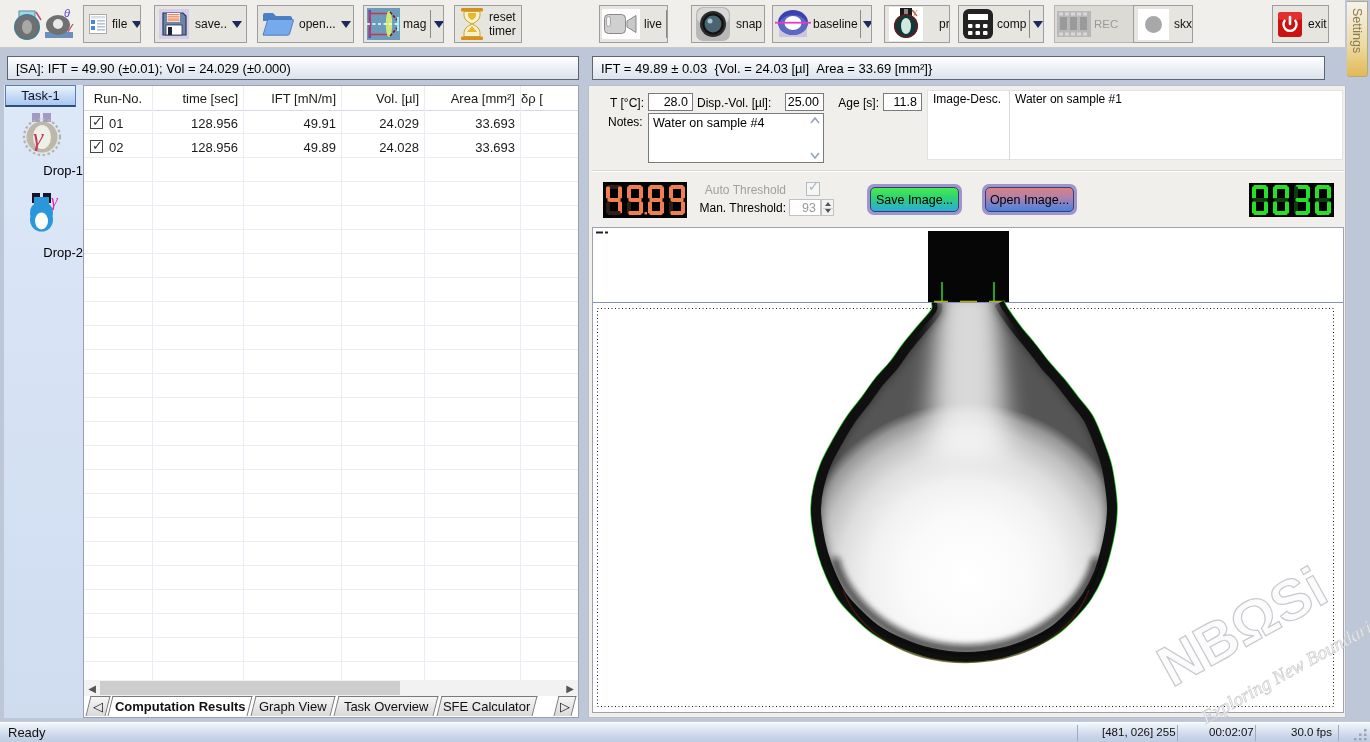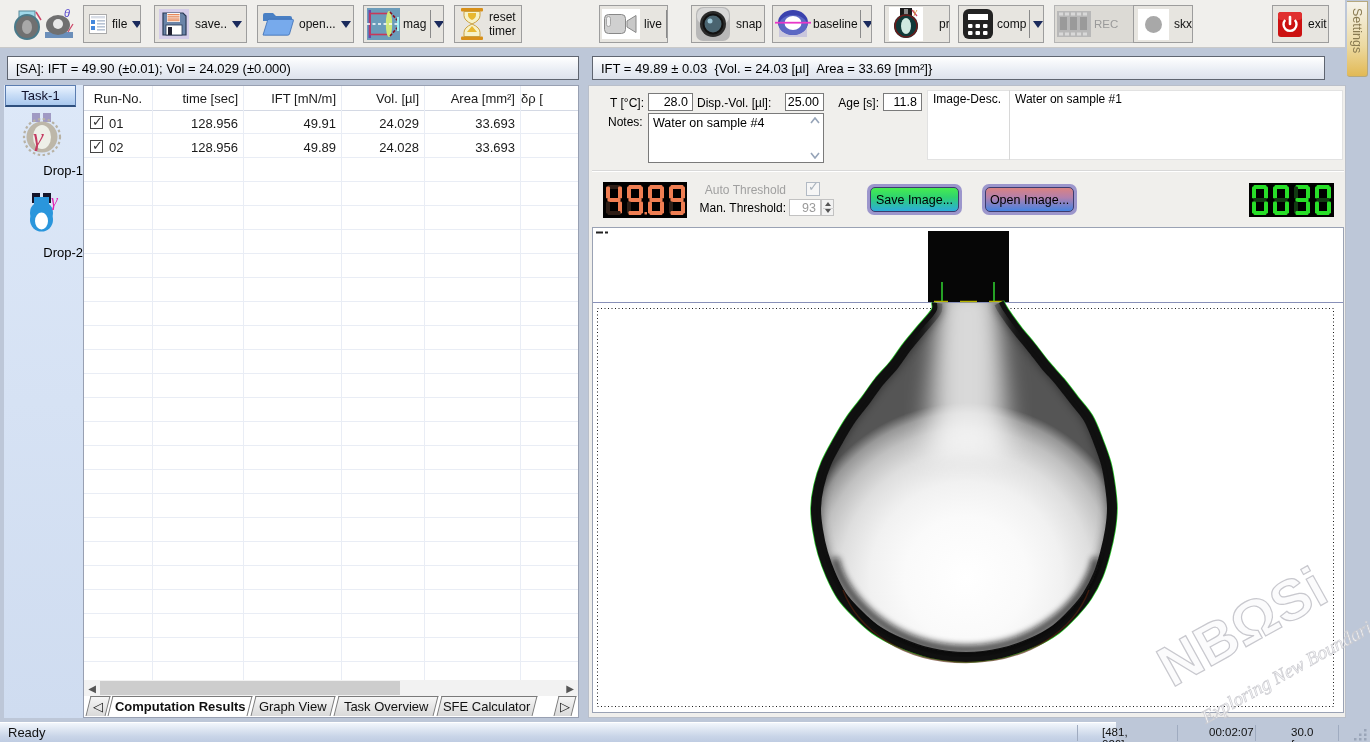--- a/index.html
+++ b/index.html
@@ -46,21 +46,21 @@
 #rightpanel { left:588px; top:85px; width:758px; height:633px; background:#f0efec; border:1px solid #b9bfca; }
 .flabel { position:absolute; font-size:12px; color:#000; }
 .finput { position:absolute; background:#fff; border:1px solid #7a7a7a; font-size:12.5px; color:#000; text-align:right; padding-right:4px; display:flex; align-items:center; justify-content:flex-end; }
 
 
 
 .imgbtn { position:absolute; top:184px; width:95px; height:31px; border-radius:7px; background:#9c96cc; padding:3px; }
 .imgbtn .inner { width:100%; height:100%; border-radius:5px; border:1px solid #3c3c6e; font-size:12.5px; color:#000; display:flex; align-items:center; justify-content:center; }
 
 
-#statusbar { left:0; top:722px; width:1116px; height:20px; background:linear-gradient(#f2f6fc,#c9d5e8 70%,#bfcce2); border-top:1px solid #fff; font-size:13px; color:#111;padding-left:12px; }
+#statusbar { left:0; top:722px; width:1370px; height:20px; background:linear-gradient(#f2f6fc,#c9d5e8 70%,#bfcce2); border-top:1px solid #fff; font-size:13px; color:#111;padding-left:12px; }
 .ssep { position:absolute; top:2px; width:1px; height:16px; background:#9fabc0; }
 .stext { position:absolute; top:3px; font-size:11.5px; color:#111; }
 
 
 #settingsTab { left:1347px; top:1px; width:21px; height:76px; background:linear-gradient(#f5f3ec,#ecd9a0 60%,#e2b955); border:1px solid #b5a87e; border-left:none; border-radius:0 0 3px 3px; }
 #settingsTab span { position:absolute; left:3px; top:6px; font-size:12.5px; color:#8a7b52; writing-mode:vertical-rl; }
 </style>
 </head>
 <body>
 <div id="toolbar" class="abs">

